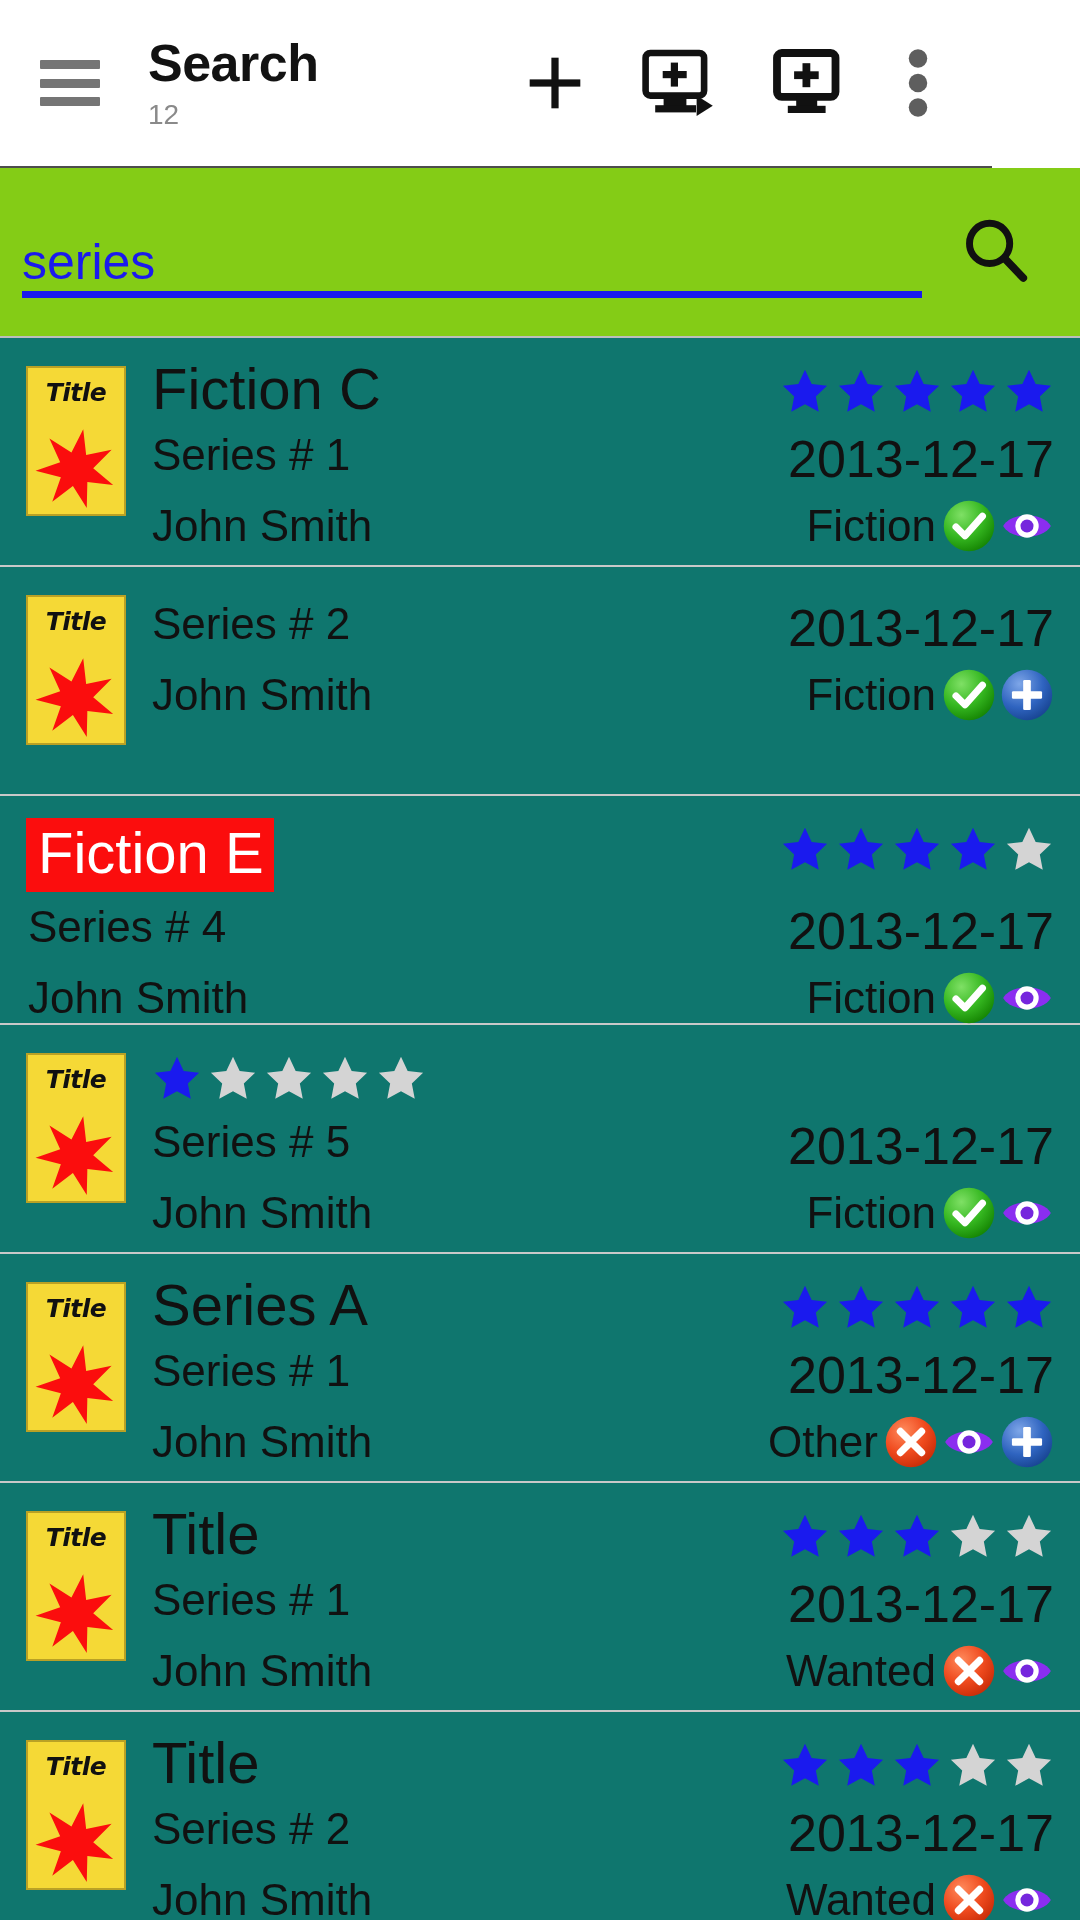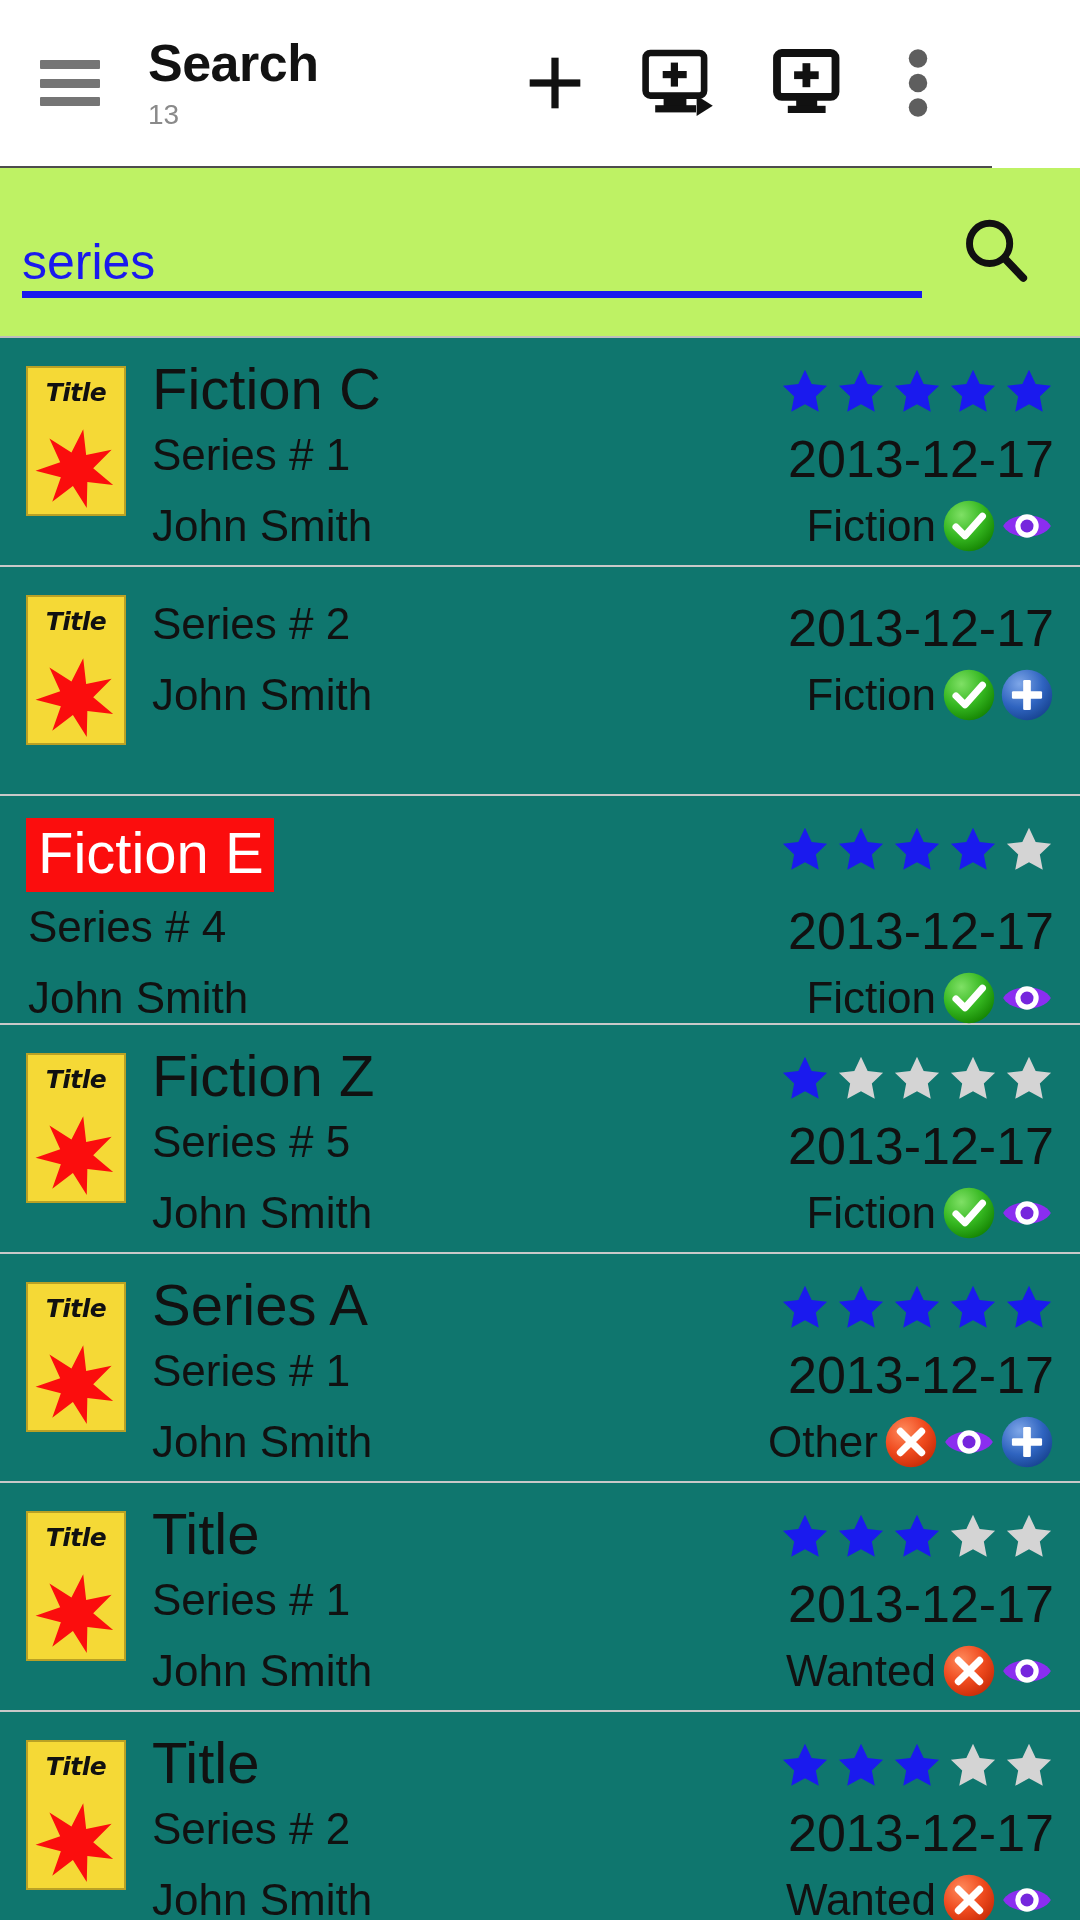--- a/index.html
+++ b/index.html
@@ -67,21 +67,21 @@
     justify-content: center;
     cursor: pointer;
   }
   .actbtn.narrow { width: 96px; }
   .actbtn svg { display: block; }
 
   
   .searchwrap {
     height: 170px;
     width: 1080px;
-    background: #bef264;
+    background: #84cc16;
     display: flex;
     align-items: center;
     padding: 0 30px 0 22px;
     border-bottom: 2px solid #bdbdbd;
   }
   .searchfield {
     flex: 1 1 auto;
     position: relative;
     height: 92px;
     margin-right: 18px;
@@ -212,21 +212,21 @@
 <div class="appbar">
 
   <div class="hamburger">
     <span></span>
     <span></span>
     <span></span>
   </div>
 
   <div class="titlebox">
     <div class="apptitle">Search</div>
-    <div class="appsub">13</div>
+    <div class="appsub">12</div>
   </div>
 
   <div class="actions">
 
     <div class="actbtn">
       <span>
         <svg width="62" height="62" viewBox="0 0 24 24" aria-hidden="true">
           <rect x="10.6" y="2.2" width="2.8" height="19.6" fill="#111111"></rect>
           <rect x="2.2" y="10.6" width="19.6" height="2.8" fill="#111111"></rect>
         </svg>
@@ -444,21 +444,20 @@
       <div class="thumbcell">
         <div class="thumb">
           <div class="tlabel">Title</div>
           <div class="tstar"><svg width="86" height="86" viewBox="0 0 100 100" aria-hidden="true">
               <polygon points="58.4,3.8 61.8,33.8 91.4,27.7 70.0,49.1 93.2,68.5 63.2,65.1 62.5,95.3 46.4,69.7 22.4,88.0 32.4,59.5 3.0,52.1 31.6,42.1 19.1,14.6 44.7,30.7" fill="#fb0d0d"></polygon>
             </svg></div>
         </div>
       </div>
       <div class="maincol">
         <div class="rowtop">
-          <div class="rtitle">Fiction Z</div>
           <div class="stars">
             <span><svg width="50" height="50" viewBox="0 0 24 24" aria-hidden="true">
                 <path fill="#1a1aee" d="M12 1.8 L15.2 8.6 L22.6 9.5 L17.2 14.6 L18.6 22 L12 18.4 L5.4 22 L6.8 14.6 L1.4 9.5 L8.8 8.6 Z"></path>
               </svg></span>
             <span><svg width="50" height="50" viewBox="0 0 24 24" aria-hidden="true">
                 <path fill="#d4d4d4" d="M12 1.8 L15.2 8.6 L22.6 9.5 L17.2 14.6 L18.6 22 L12 18.4 L5.4 22 L6.8 14.6 L1.4 9.5 L8.8 8.6 Z"></path>
               </svg></span>
             <span><svg width="50" height="50" viewBox="0 0 24 24" aria-hidden="true">
                 <path fill="#d4d4d4" d="M12 1.8 L15.2 8.6 L22.6 9.5 L17.2 14.6 L18.6 22 L12 18.4 L5.4 22 L6.8 14.6 L1.4 9.5 L8.8 8.6 Z"></path>
               </svg></span>

